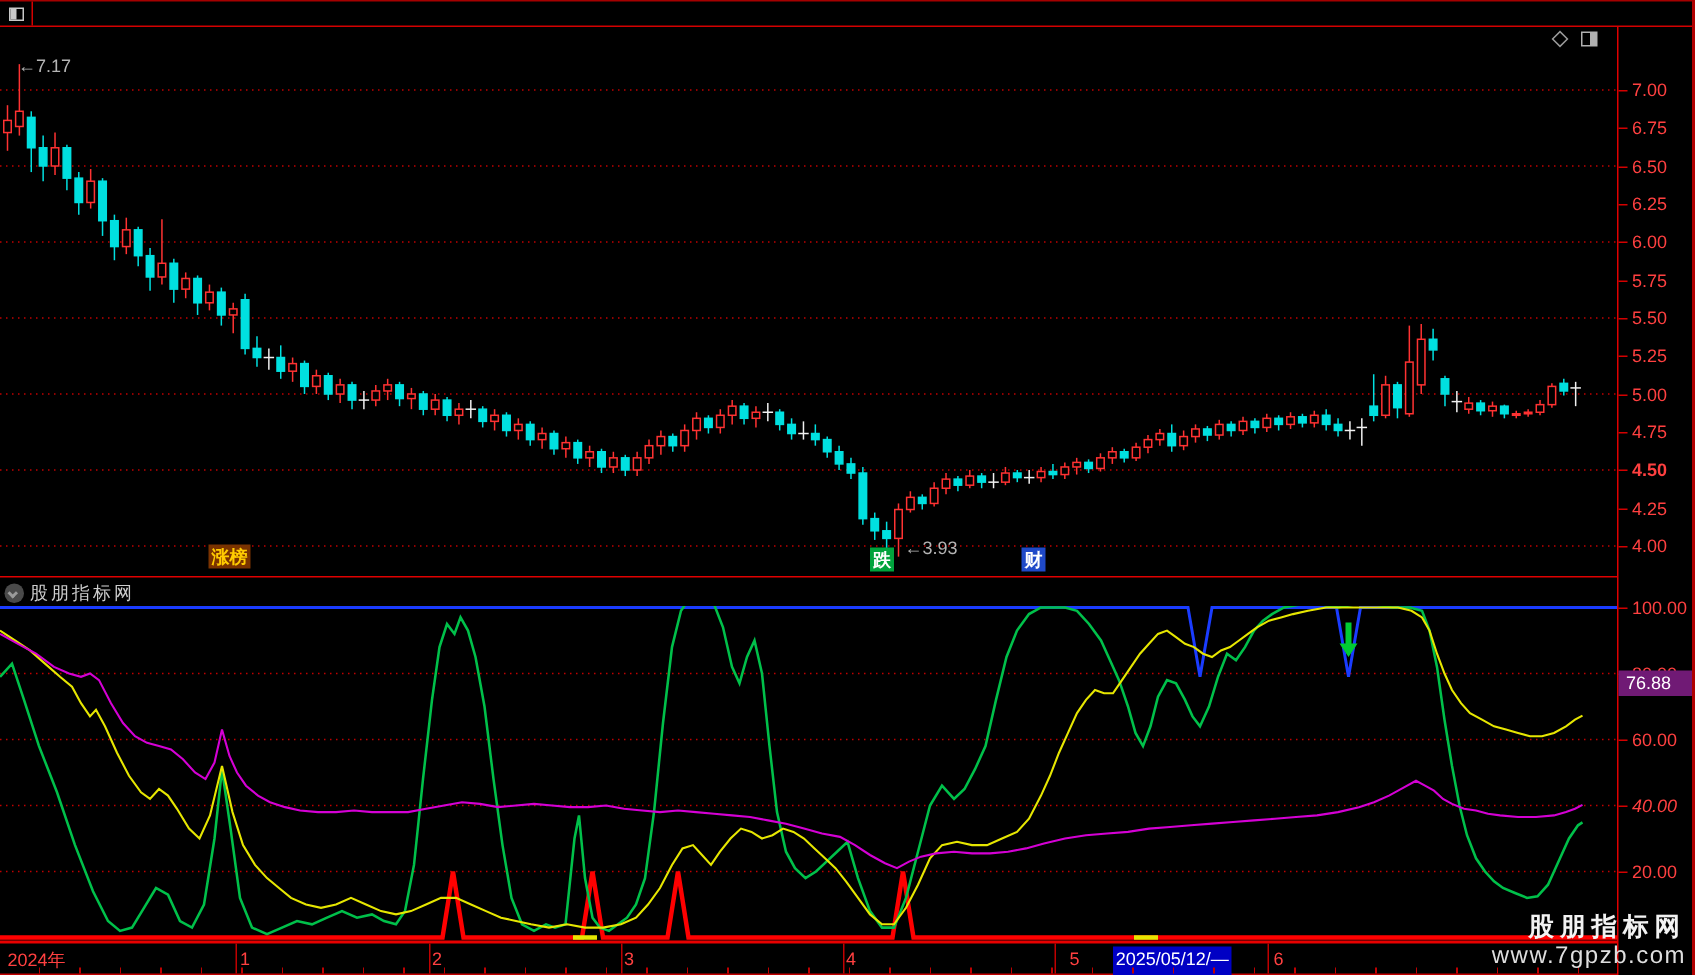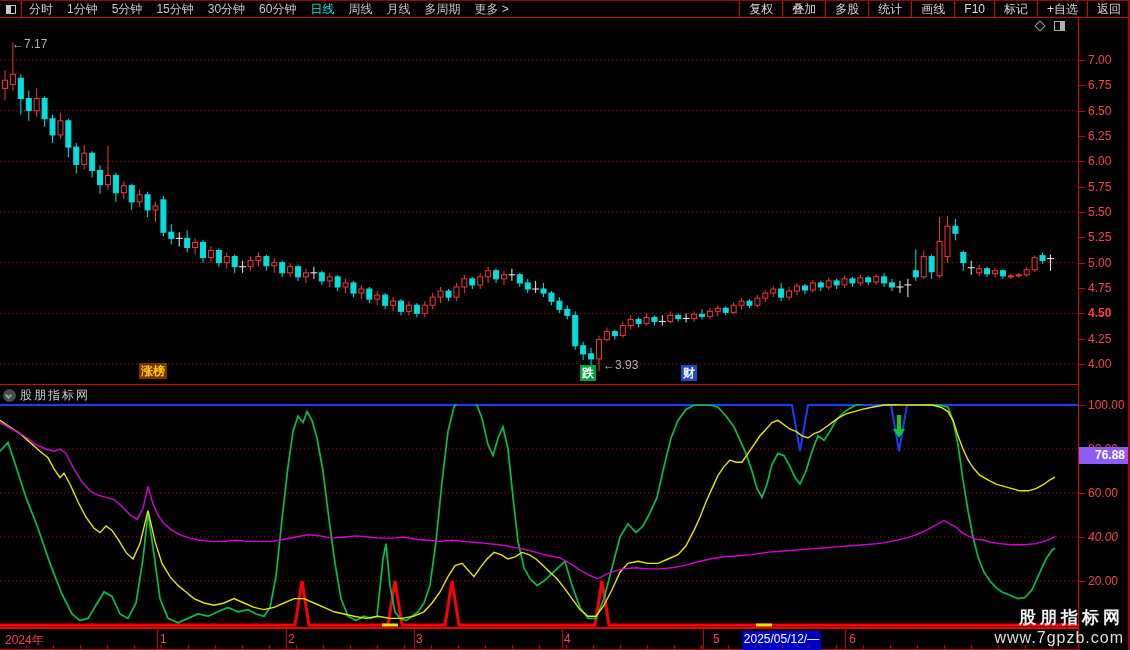--- a/index.html
+++ b/index.html
@@ -52,22 +52,22 @@
 
   
   #ind-panel{position:absolute;left:0;top:404px;width:1078px;height:225px;}
   #ind-panel svg{position:absolute;left:0;top:0;}
 
   
   #right-col{position:absolute;left:1078px;top:18px;width:52px;height:632px;
              border-left:1px solid #e00000;box-sizing:border-box;background:#000;}
   .axis-label{position:absolute;left:9px;font-size:12px;color:#ff4040;white-space:nowrap;}
   .axis-tick{position:absolute;left:0;width:6px;height:1px;background:#d40000;}
-  #cursor-val-box{position:absolute;left:0px;top:429px;width:52px;height:17px;background:#8b5cf6;
-             color:#fff;font-size:12px;line-height:17px;padding-left:16px;box-sizing:border-box;font-weight:bold;}
+  #cursor-val-box{position:absolute;left:0px;top:429px;width:52px;height:17px;background:#701a75;
+             color:#fff;font-size:12px;line-height:17px;padding-left:5px;box-sizing:border-box;}
   #right-edge{position:absolute;left:1128px;top:0;width:2px;height:650px;background:#b00000;}
 
   
   #timeline{position:absolute;left:0;top:627px;width:1078px;height:23px;background:#000;
             border-top:2px solid #e80000;border-bottom:1px solid #c00000;box-sizing:border-box;}
   #timeline::after{content:"";position:absolute;left:0;bottom:0;width:100%;height:4px;
             background:repeating-linear-gradient(90deg,transparent 0 26px,#c00000 26px 27px);}
   .tl-label{position:absolute;top:3px;font-size:12px;color:#ff4040;white-space:nowrap;}
   .tl-tick{position:absolute;top:0;width:1px;height:100%;background:#c00000;}
   #tl-cursor{position:absolute;left:742px;top:2px;width:79px;height:32px;background:#0000c4;color:#ffffff;
@@ -80,44 +80,20 @@
 </style>
 </head>
 <body>
 
 <div id="screen">
 
   <div id="topbar">
     <div id="win-icon-box">
       <div class="win-glyph"></div>
     </div>
-    <div id="menu-left">
-        <div class="menu-item">分时</div>
-        <div class="menu-item">1分钟</div>
-        <div class="menu-item">5分钟</div>
-        <div class="menu-item">15分钟</div>
-        <div class="menu-item">30分钟</div>
-        <div class="menu-item">60分钟</div>
-        <div class="menu-item active">日线</div>
-        <div class="menu-item">周线</div>
-        <div class="menu-item">月线</div>
-        <div class="menu-item">多周期</div>
-        <div class="menu-item">更多 &gt;</div>
-      </div>
-    <div id="menu-right">
-        <div class="menu-item">复权</div>
-        <div class="menu-item">叠加</div>
-        <div class="menu-item">多股</div>
-        <div class="menu-item">统计</div>
-        <div class="menu-item">画线</div>
-        <div class="menu-item">F10</div>
-        <div class="menu-item">标记</div>
-        <div class="menu-item">+自选</div>
-        <div class="menu-item">返回</div>
-      </div>
   </div>
 
   <div id="tr-icons">
     <span class="diamond-glyph"></span>
     <span class="win-glyph2"></span>
   </div>
 
   <div id="chart-area">
     <svg id="candles-svg" width="1078" height="348">
         <line x1="0" y1="24" x2="1078" y2="24" stroke="#c00000" stroke-width="1" stroke-dasharray="1 3"></line>

